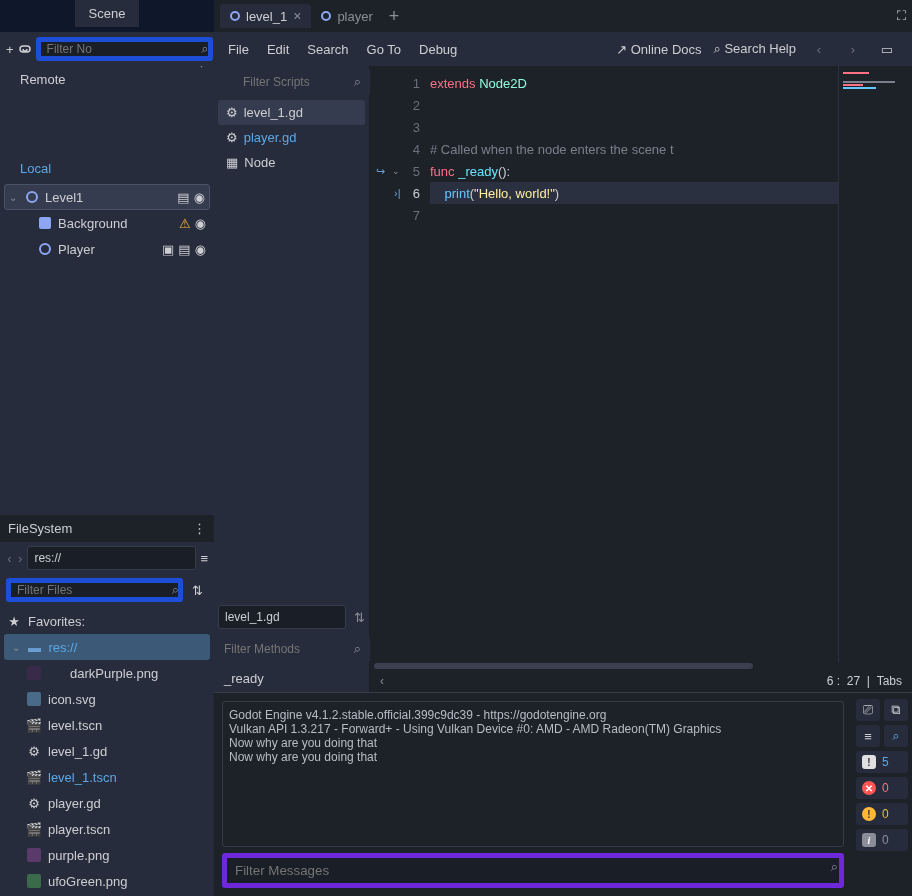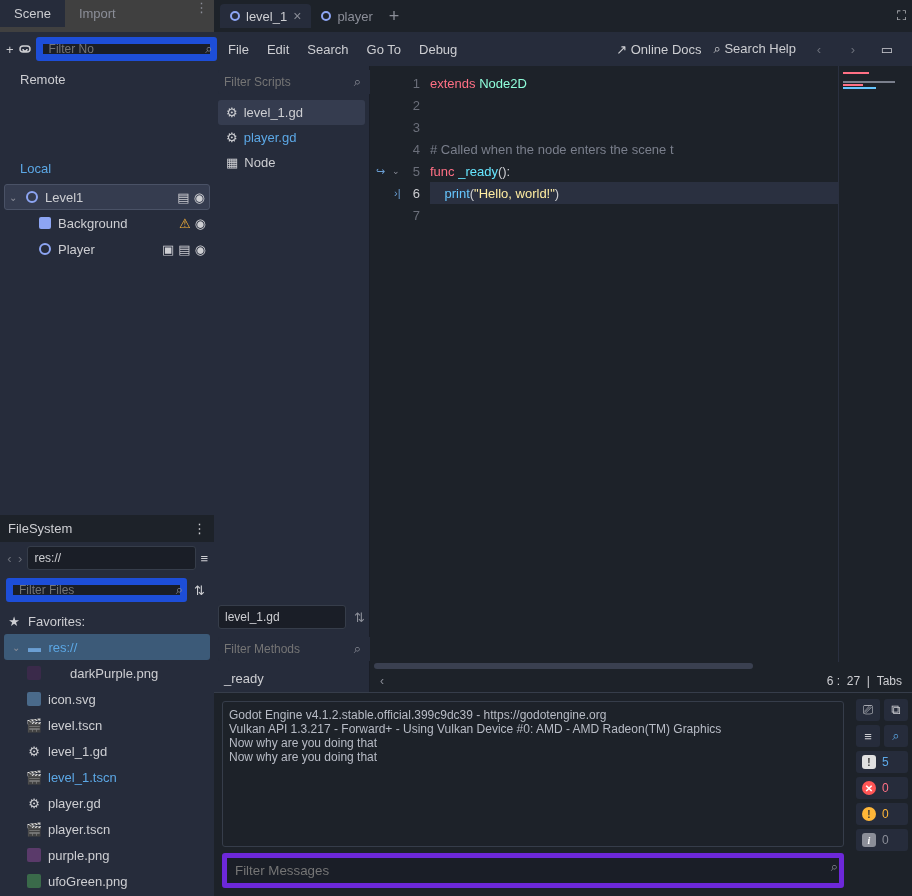--- a/index.html
+++ b/index.html
@@ -2,29 +2,29 @@
 <html><head>
 <meta charset="utf-8">
 <style>
 * { margin: 0; padding: 0; box-sizing: border-box; font-family: -apple-system, BlinkMacSystemFont, "Segoe UI", sans-serif; }
 body { background: #1d2229; color: #cdced2; font-size: 13px; width: 912px; height: 896px; overflow: hidden; display: flex; flex-direction: column; }
 .app { display: flex; height: 100%; }
 .left-col { width: 214px; display: flex; flex-direction: column; background: #262c3b; }
 .right-col { flex: 1; display: flex; flex-direction: column; background: #1d2229; }
 
 
-.ltabs { display: flex; background: #404040; height: 32px; align-items: flex-start; }
+.ltabs { display: flex; background: #0f172a; height: 32px; align-items: center; flex-direction: column; }
 .ltab { padding: 6px 14px; color: #8b8e98; cursor: pointer; }
 .ltab.active { background: #262c3b; color: #cdced2; }
 .ltabs .menu-dots { margin-left: auto; margin-right: 6px; color: #8b8e98; cursor: pointer; }
 
 
 .scene-toolbar { display: flex; align-items: center; gap: 4px; padding: 4px 6px; background: #262c3b; height: 34px; }
 .icon-btn { width: 22px; height: 22px; display: inline-flex; align-items: center; justify-content: center; color: #cdced2; cursor: pointer; }
-.input-filter { flex: 1; background: #1a1e27; border: 7px solid #1d4ed8; border-radius: 3px; padding: 3px 6px; color: #8b8e98; font-size: 12px; height: 24px; }
+.input-filter { flex: 1; background: #1a1e27; border: 5px solid #1d4ed8; border-radius: 3px; padding: 3px 6px; color: #8b8e98; font-size: 12px; height: 24px; }
 .input-filter-wrap { position: relative; flex: 1; }
 .input-filter-wrap .search-ic { position: absolute; right: 4px; top: 4px; color: #8b8e98; }
 
 
 .remote-local { display: flex; padding: 6px 20px; gap: 74px; flex-direction: column; }
 .rl-item { color: #cdced2; cursor: pointer; }
 .rl-item.link { color: #5ca8e6; }
 
 
 .tree { padding: 2px 4px; }
@@ -314,21 +314,21 @@
         <span class="icon-btn" style="color:#6b6f7a">‹</span>
         <span class="icon-btn" style="color:#6b6f7a">›</span>
         <span class="icon-btn">▭</span>
       </div>
     </div>
 
     <div class="editor-area">
 
       <div class="script-sidebar">
         <div class="script-filter">
-          <input class="input-filter" style="background: rgb(38, 44, 59); border: none;" placeholder="Filter Scripts">
+          <input class="input-filter" style="background: rgb(38, 44, 59); border: none; margin-left: 19px;" placeholder="Filter Scripts">
           <span class="search-ic" style="position:absolute;right:8px;top:8px;color:#8b8e98">⌕</span>
         </div>
         <div class="script-list">
           <div class="script-item selected">
             <span class="gear-ic">⚙</span>
             <span>level_1.gd</span>
           </div>
           <div class="script-item">
             <span class="gear-ic">⚙</span>
             <span class="link">player.gd</span>

